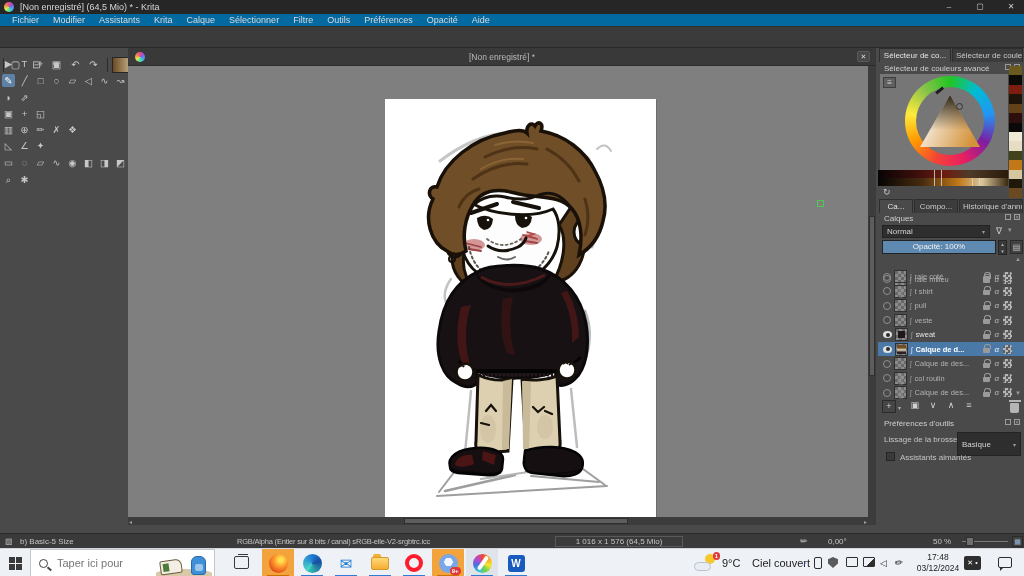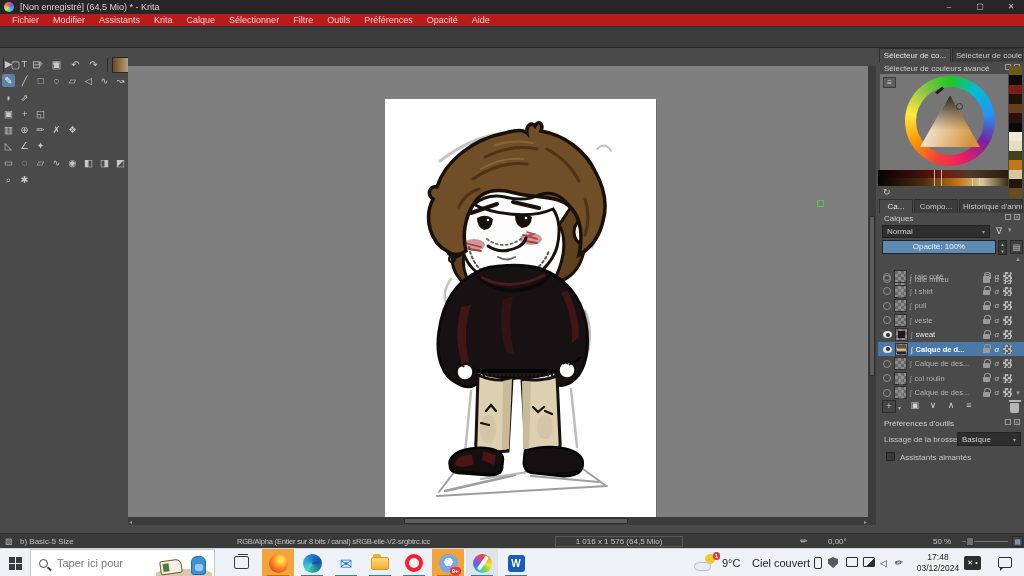--- a/index.html
+++ b/index.html
@@ -8,21 +8,21 @@
   *{box-sizing:border-box}
   .abs{position:absolute}
 
   
   #titlebar{position:absolute;left:0;top:0;width:1024px;height:14px;background:#262626;font-size:9px;color:#d6d6d6}
   #krita-logo{position:absolute;left:4px;top:2px;width:10px;height:10px;border-radius:50%;
      background:conic-gradient(#e84a8a,#8a5ae8,#4aa8e8,#4ae8a8,#e8e44a,#e88a4a,#e84a8a)}
   .wbtn{position:absolute;top:0;width:26px;height:14px;text-align:center;line-height:14px;font-size:8px;color:#cfcfcf}
 
   
-  #menubar{position:absolute;left:0;top:14px;width:1024px;height:13px;background:#b91c1c;border-bottom:1px solid #2e2e2e;
+  #menubar{position:absolute;left:0;top:14px;width:1024px;height:13px;background:#0369a1;border-bottom:1px solid #2e2e2e;
      display:flex;align-items:center;padding-left:6px;gap:2px;font-size:9px;color:#dadada}
   .menu-item{padding:0 6px;line-height:13px}
 
   
   #toolbar{position:absolute;left:0;top:27px;width:1024px;height:21px;background:#3b3b3b;border-bottom:1px solid #282828}
   .tbtn{position:absolute;top:31px;width:15px;height:15px;color:#c9c9c9;font-size:10px;line-height:14px;text-align:center}
   .grip{position:absolute;top:31px;width:3px;height:14px;border-left:1px solid #2c2c2c;border-right:1px solid #4d4d4d}
   .swatch{position:absolute;top:30px;height:16px;border:1px solid #262626}
   .tslider{position:absolute;top:31px;height:15px;background:#2c2c2c;border:1px solid #222;overflow:hidden;
      font-size:8.5px;color:#eee;text-align:center;line-height:13px}
@@ -283,20 +283,25 @@
     <span class="tool">◨</span>
     <span class="tool">◩</span>
   </div>
   <div class="trow" style="top:173px">
     <span class="tool">⌕</span>
     <span class="tool">✱</span>
   </div>
 </div>
 
 <div id="canvas-window">
+  <div id="doc-tabbar">
+    <span class="abs" style="left:7px;top:4px;width:10px;height:10px;border-radius:50%;background:conic-gradient(#e84a8a,#8a5ae8,#4aa8e8,#4ae8a8,#e8e44a,#e88a4a,#e84a8a)"></span>
+    <span id="doc-title">[Non enregistré]  *</span>
+    <span id="doc-close">✕</span>
+  </div>
   <div id="viewport">
     <div id="page">
       <svg width="271" height="426" viewBox="0 0 271 426">
         <g fill="none" stroke-linecap="round">
 
           <path d="M55,62 Q128,6 204,60" stroke="#c6c6c6" stroke-width="3"></path>
           <path d="M207,74 Q222,112 207,148" stroke="#c3c3c3" stroke-width="3"></path>
           <path d="M212,50 q8,-8 14,2" stroke="#c3c3c3" stroke-width="2"></path>
           <path d="M66,180 q-10,14 -4,26" stroke="#c3c3c3" stroke-width="2.5"></path>
           <path d="M200,212 q10,26 -2,54" stroke="#bdbdbd" stroke-width="3"></path>
@@ -579,21 +584,21 @@
   <span class="lbtn" style="left:66px;background:none;border:none">∧</span>
   <span class="lbtn" style="left:84px;background:none;border:none">≡</span>
   <span class="trash"></span>
 
   <span class="phead" style="left:6px;top:371px">Préférences d'outils</span>
   <span class="phicons" style="right:4px;top:371px">
       <i></i>
       <i>✕</i>
     </span>
   <span class="phead" style="left:6px;top:387px;color:#c5c5c5">Lissage de la brosse :</span>
-  <div class="dd2" style="left:79px;top:384px;width:64px;height:14px">
+  <div class="dd2" style="left:79px;top:384px;width:64px;height:24px">
     <span>Basique</span>
     <span style="font-size:6px;color:#9a9a9a">▾</span>
   </div>
   <span class="checkbox" style="left:8px;top:404px"></span>
   <span class="phead" style="left:22px;top:405px;color:#c5c5c5">Assistants aimantés</span>
 </div>
 
 <div id="statusbar">
   <span class="abs" style="left:5px;top:3px;font-size:8px;color:#b9b9b9">▧</span>
   <span class="abs" style="left:20px;top:3px">b) Basic-5 Size</span>

